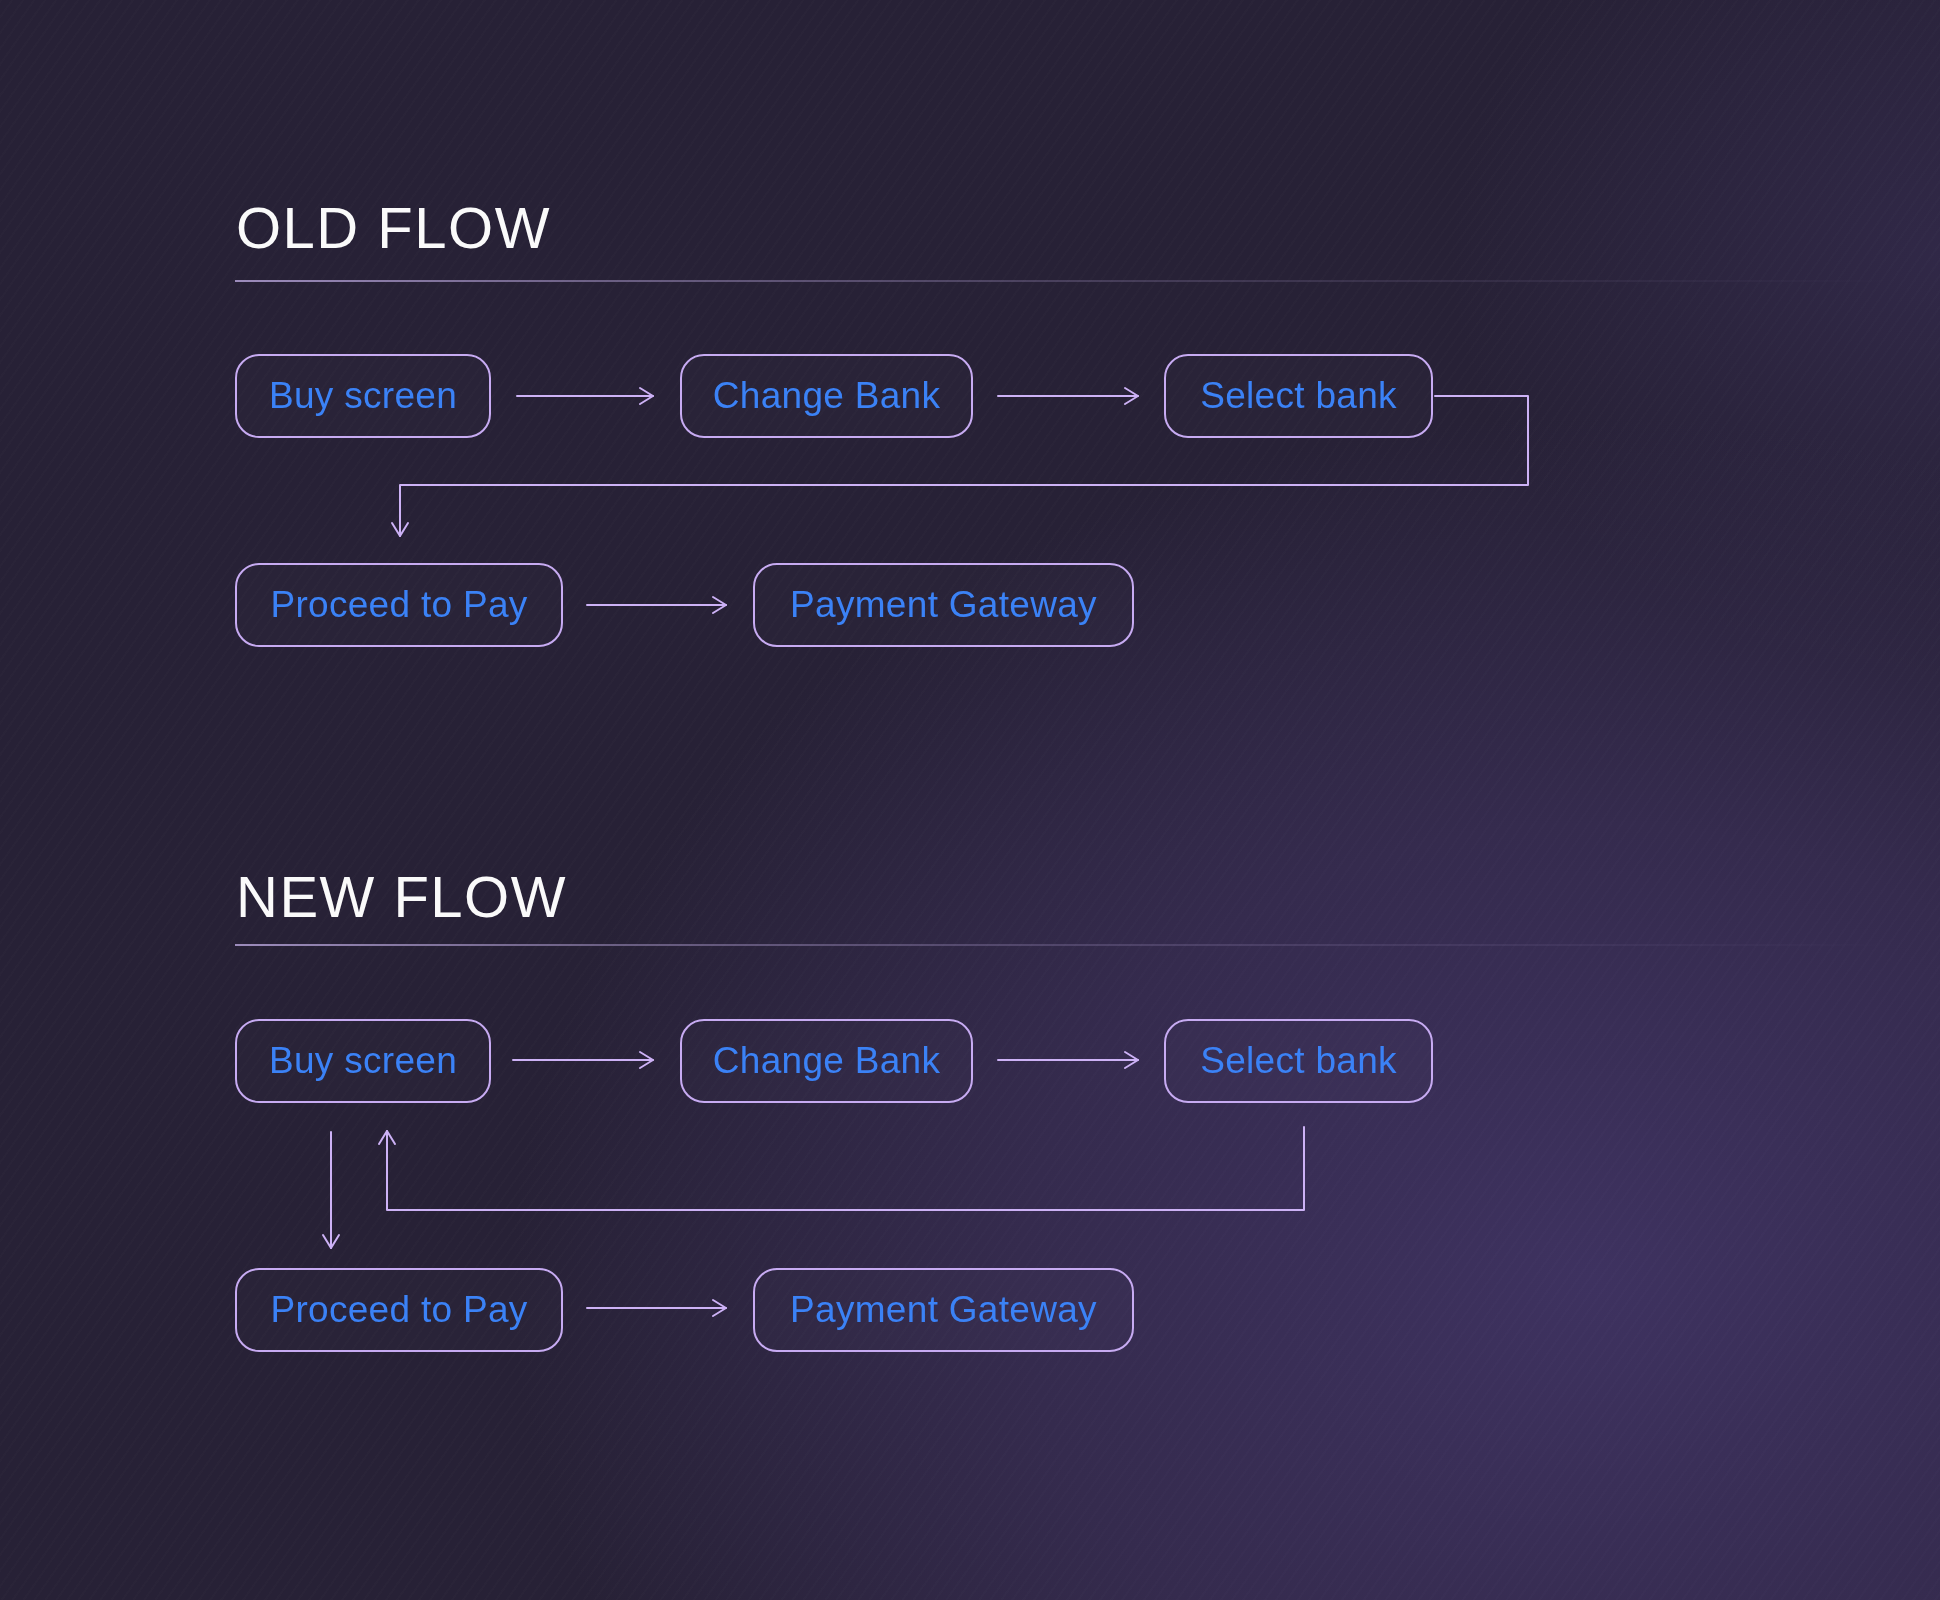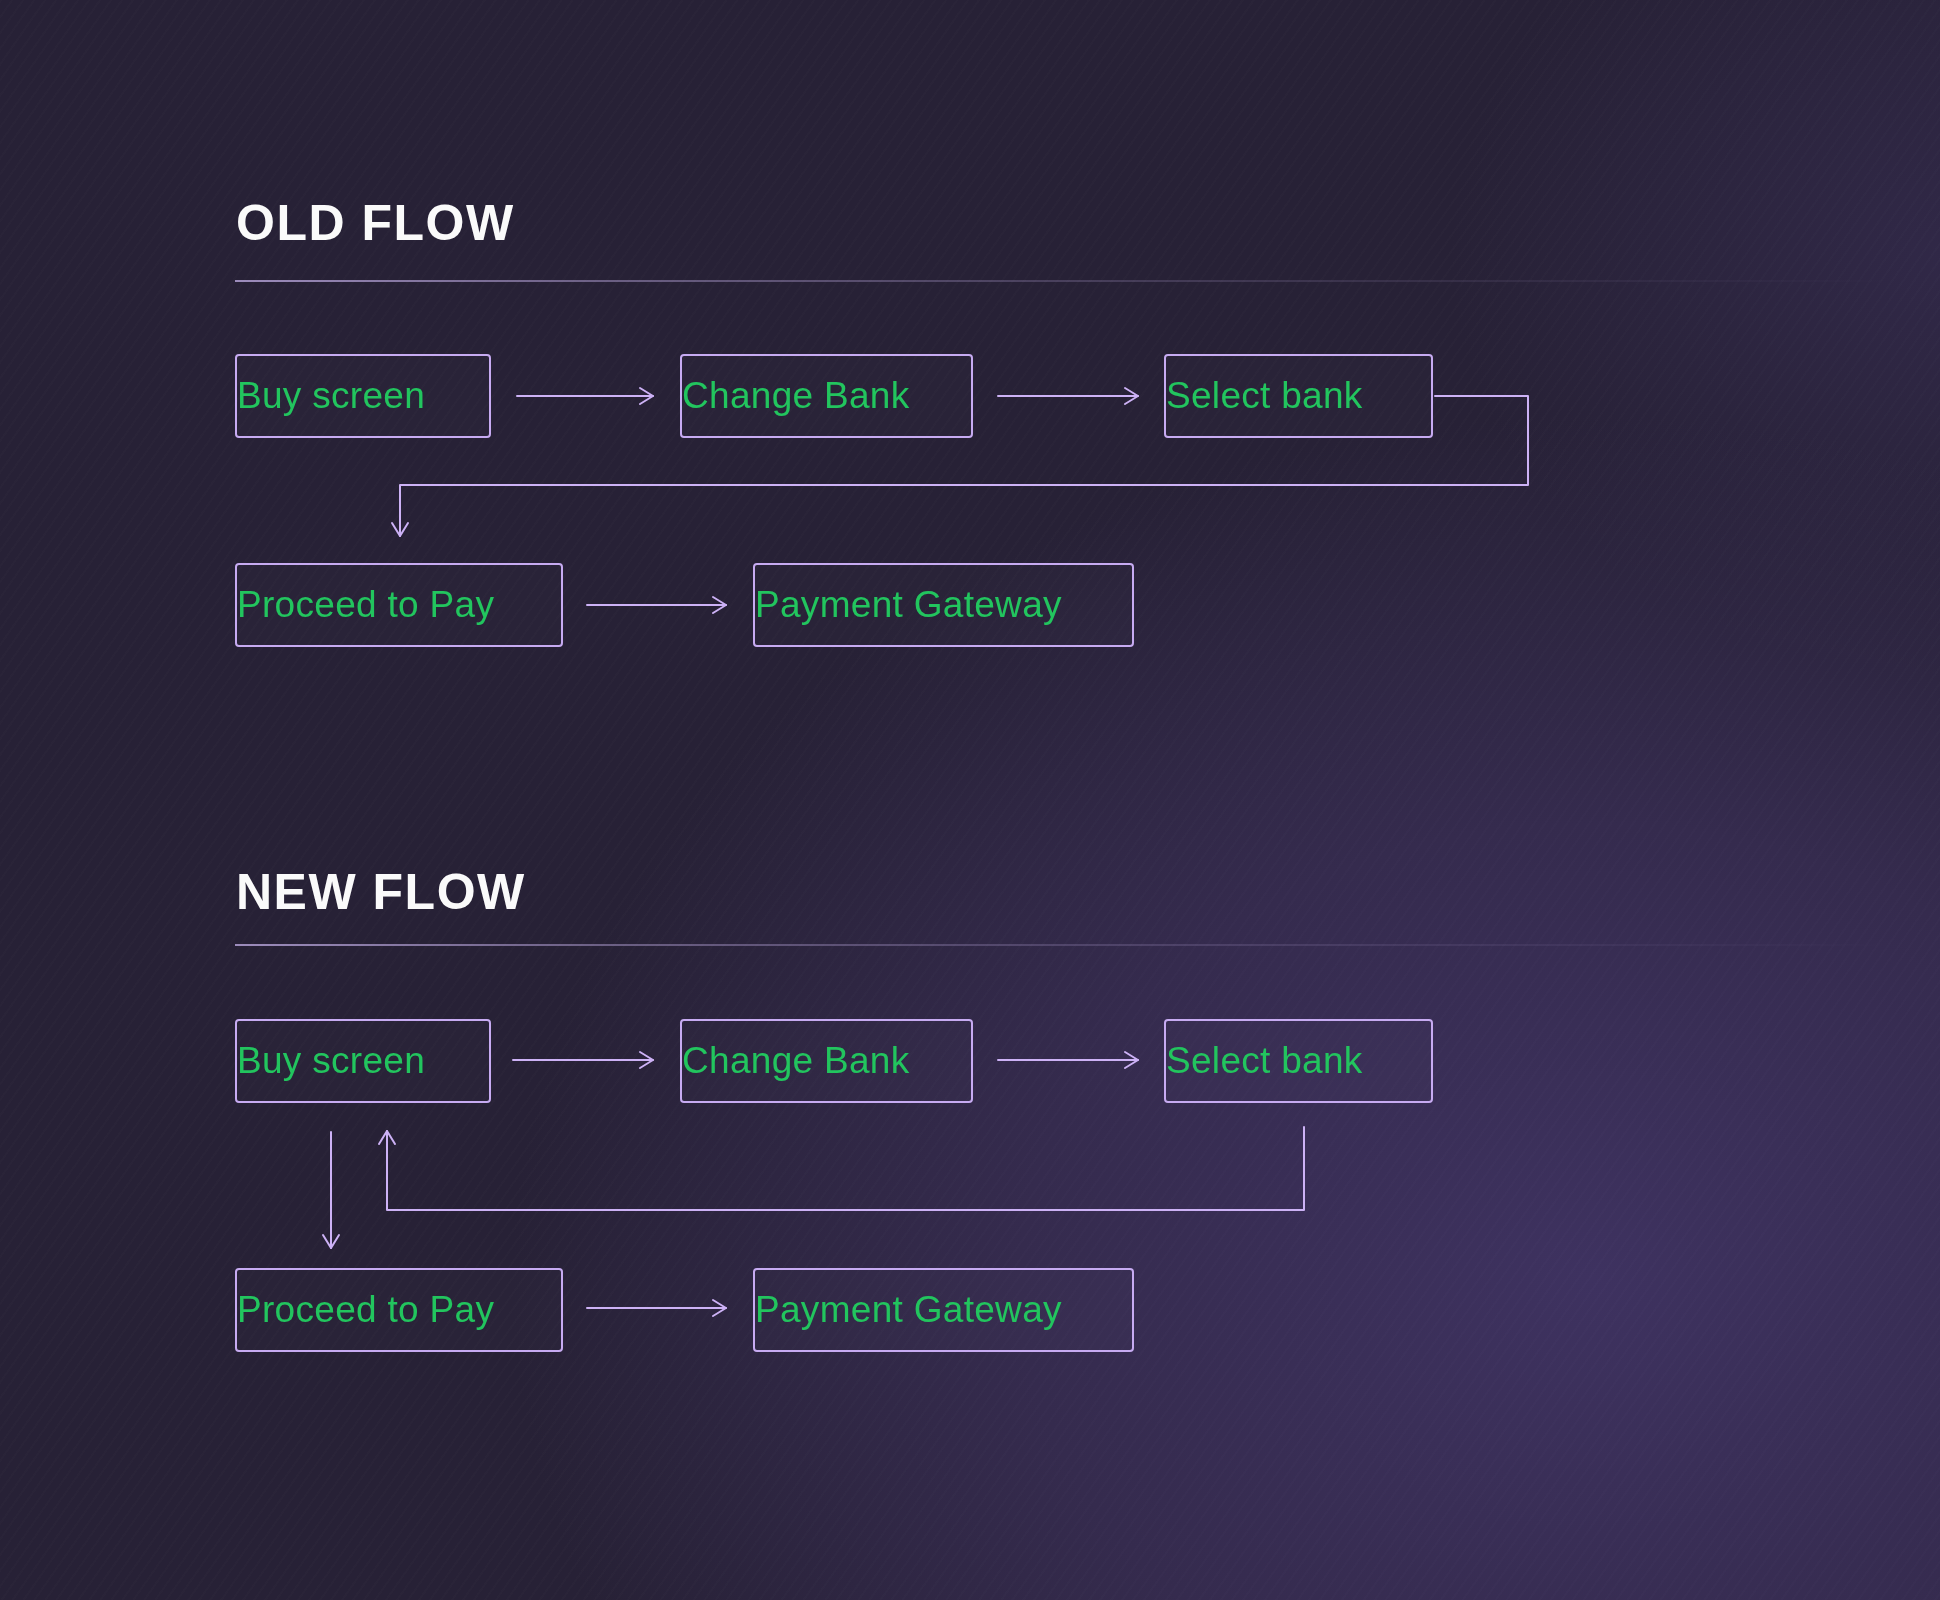--- a/index.html
+++ b/index.html
@@ -12,41 +12,41 @@
       radial-gradient(1500px 1200px at 82% 80%, #3e3260 0%, #352b4e 38%, rgba(40,34,56,0) 72%),
       radial-gradient(700px 600px at 100% 16%, rgba(60,49,92,0.45) 0%, rgba(60,49,92,0) 70%);
     position:relative;
   }
   .grain{
     position:absolute;inset:0;pointer-events:none;
     background:repeating-linear-gradient(125deg, rgba(255,255,255,0.012) 0 2px, rgba(0,0,0,0) 2px 9px);
   }
   .flow-title{
     position:absolute;left:236px;
-    color:#fafafa;font-size:50px;font-weight:700;letter-spacing:1.5px;
+    color:#fafafa;font-size:58px;font-weight:400;letter-spacing:1.5px;
     line-height:1.1;white-space:nowrap;
   }
   #old-title{top:196px;}
   #new-title{top:865px;}
   .divider{
     position:absolute;left:235px;width:1690px;height:2px;
     background:linear-gradient(to right,
       rgba(163,146,195,0.95) 0%,
       rgba(163,146,195,0.55) 22%,
       rgba(163,146,195,0.28) 48%,
       rgba(163,146,195,0.12) 72%,
       rgba(163,146,195,0) 98%);
   }
   #old-divider{top:280px;}
   #new-divider{top:944px;}
   .node{
     position:absolute;height:84px;box-sizing:border-box;
-    border:2px solid #c7abf2;border-radius:4px;
-    color:#22c55e;font-size:37px;letter-spacing:0.3px;
-    display:flex;align-items:center;justify-content:flex-start;
+    border:2px solid #c7abf2;border-radius:24px;
+    color:#3b82f6;font-size:37px;letter-spacing:0.3px;
+    display:flex;align-items:center;justify-content:center;
     white-space:nowrap;
     background:rgba(255,255,255,0.012);
   }
   
   #old-buy     {left:235px;top:354px;width:256px;}
   #old-change  {left:680px;top:354px;width:293px;}
   #old-select  {left:1164px;top:354px;width:269px;}
   #old-proceed {left:235px;top:563px;width:328px;}
   #old-payment {left:753px;top:563px;width:381px;}
   

